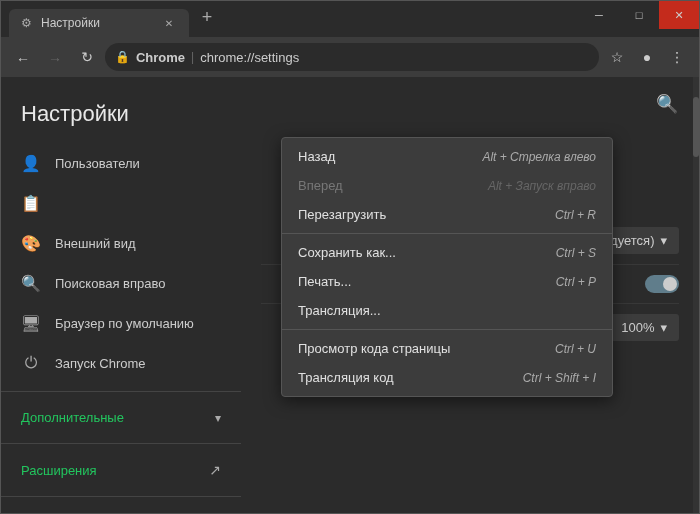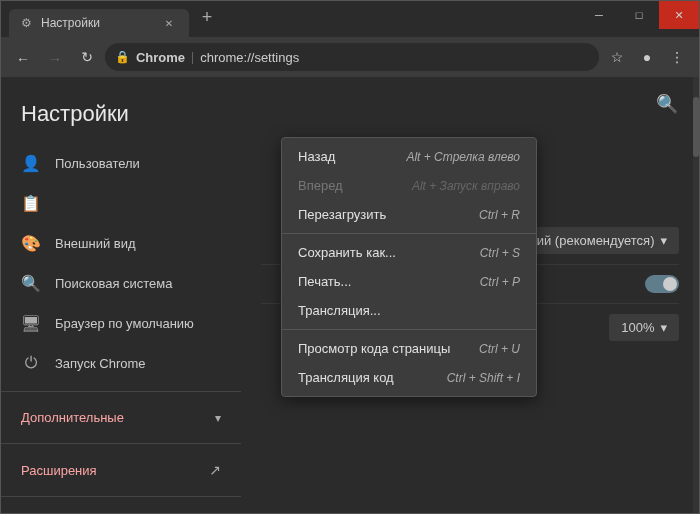--- a/index.html
+++ b/index.html
@@ -221,21 +221,21 @@
       display: flex;
       align-items: center;
       justify-content: space-between;
       padding: 10px 20px;
       cursor: pointer;
       color: #ccc;
     }
 
     .sidebar-section-label {
       font-size: 13px;
-      color: #fca5a5;
+      color: #22c55e;
     }
 
     .sidebar-section-arrow {
       color: #aaa;
       font-size: 12px;
     }
 
     
     .content {
       flex: 1;
@@ -256,21 +256,21 @@
     }
 
     
     .context-menu {
       position: absolute;
       top: 60px;
       left: 280px;
       background: #3c3c3c;
       border: 1px solid #555;
       border-radius: 4px;
-      width: 256px;
+      width: 332px;
       padding: 4px 0;
       box-shadow: 0 4px 16px rgba(0,0,0,0.5);
       z-index: 100;
     }
 
     .ctx-item {
       display: flex;
       align-items: center;
       justify-content: space-between;
       padding: 7px 16px;
@@ -427,21 +427,21 @@
         <span class="sidebar-item-icon">📋</span>
       </div>
 
       <div class="sidebar-item">
         <span class="sidebar-item-icon">🎨</span>
         <span class="sidebar-item-label">Внешний вид</span>
       </div>
 
       <div class="sidebar-item">
         <span class="sidebar-item-icon">🔍</span>
-        <span class="sidebar-item-label">Поисковая система</span>
+        <span class="sidebar-item-label">Поисковая вправо</span>
       </div>
 
       <div class="sidebar-item">
         <span class="sidebar-item-icon">🖥</span>
         <span class="sidebar-item-label">Браузер по умолчанию</span>
       </div>
 
       <div class="sidebar-item">
         <span class="sidebar-item-icon">⏻</span>
         <span class="sidebar-item-label">Запуск Chrome</span>

